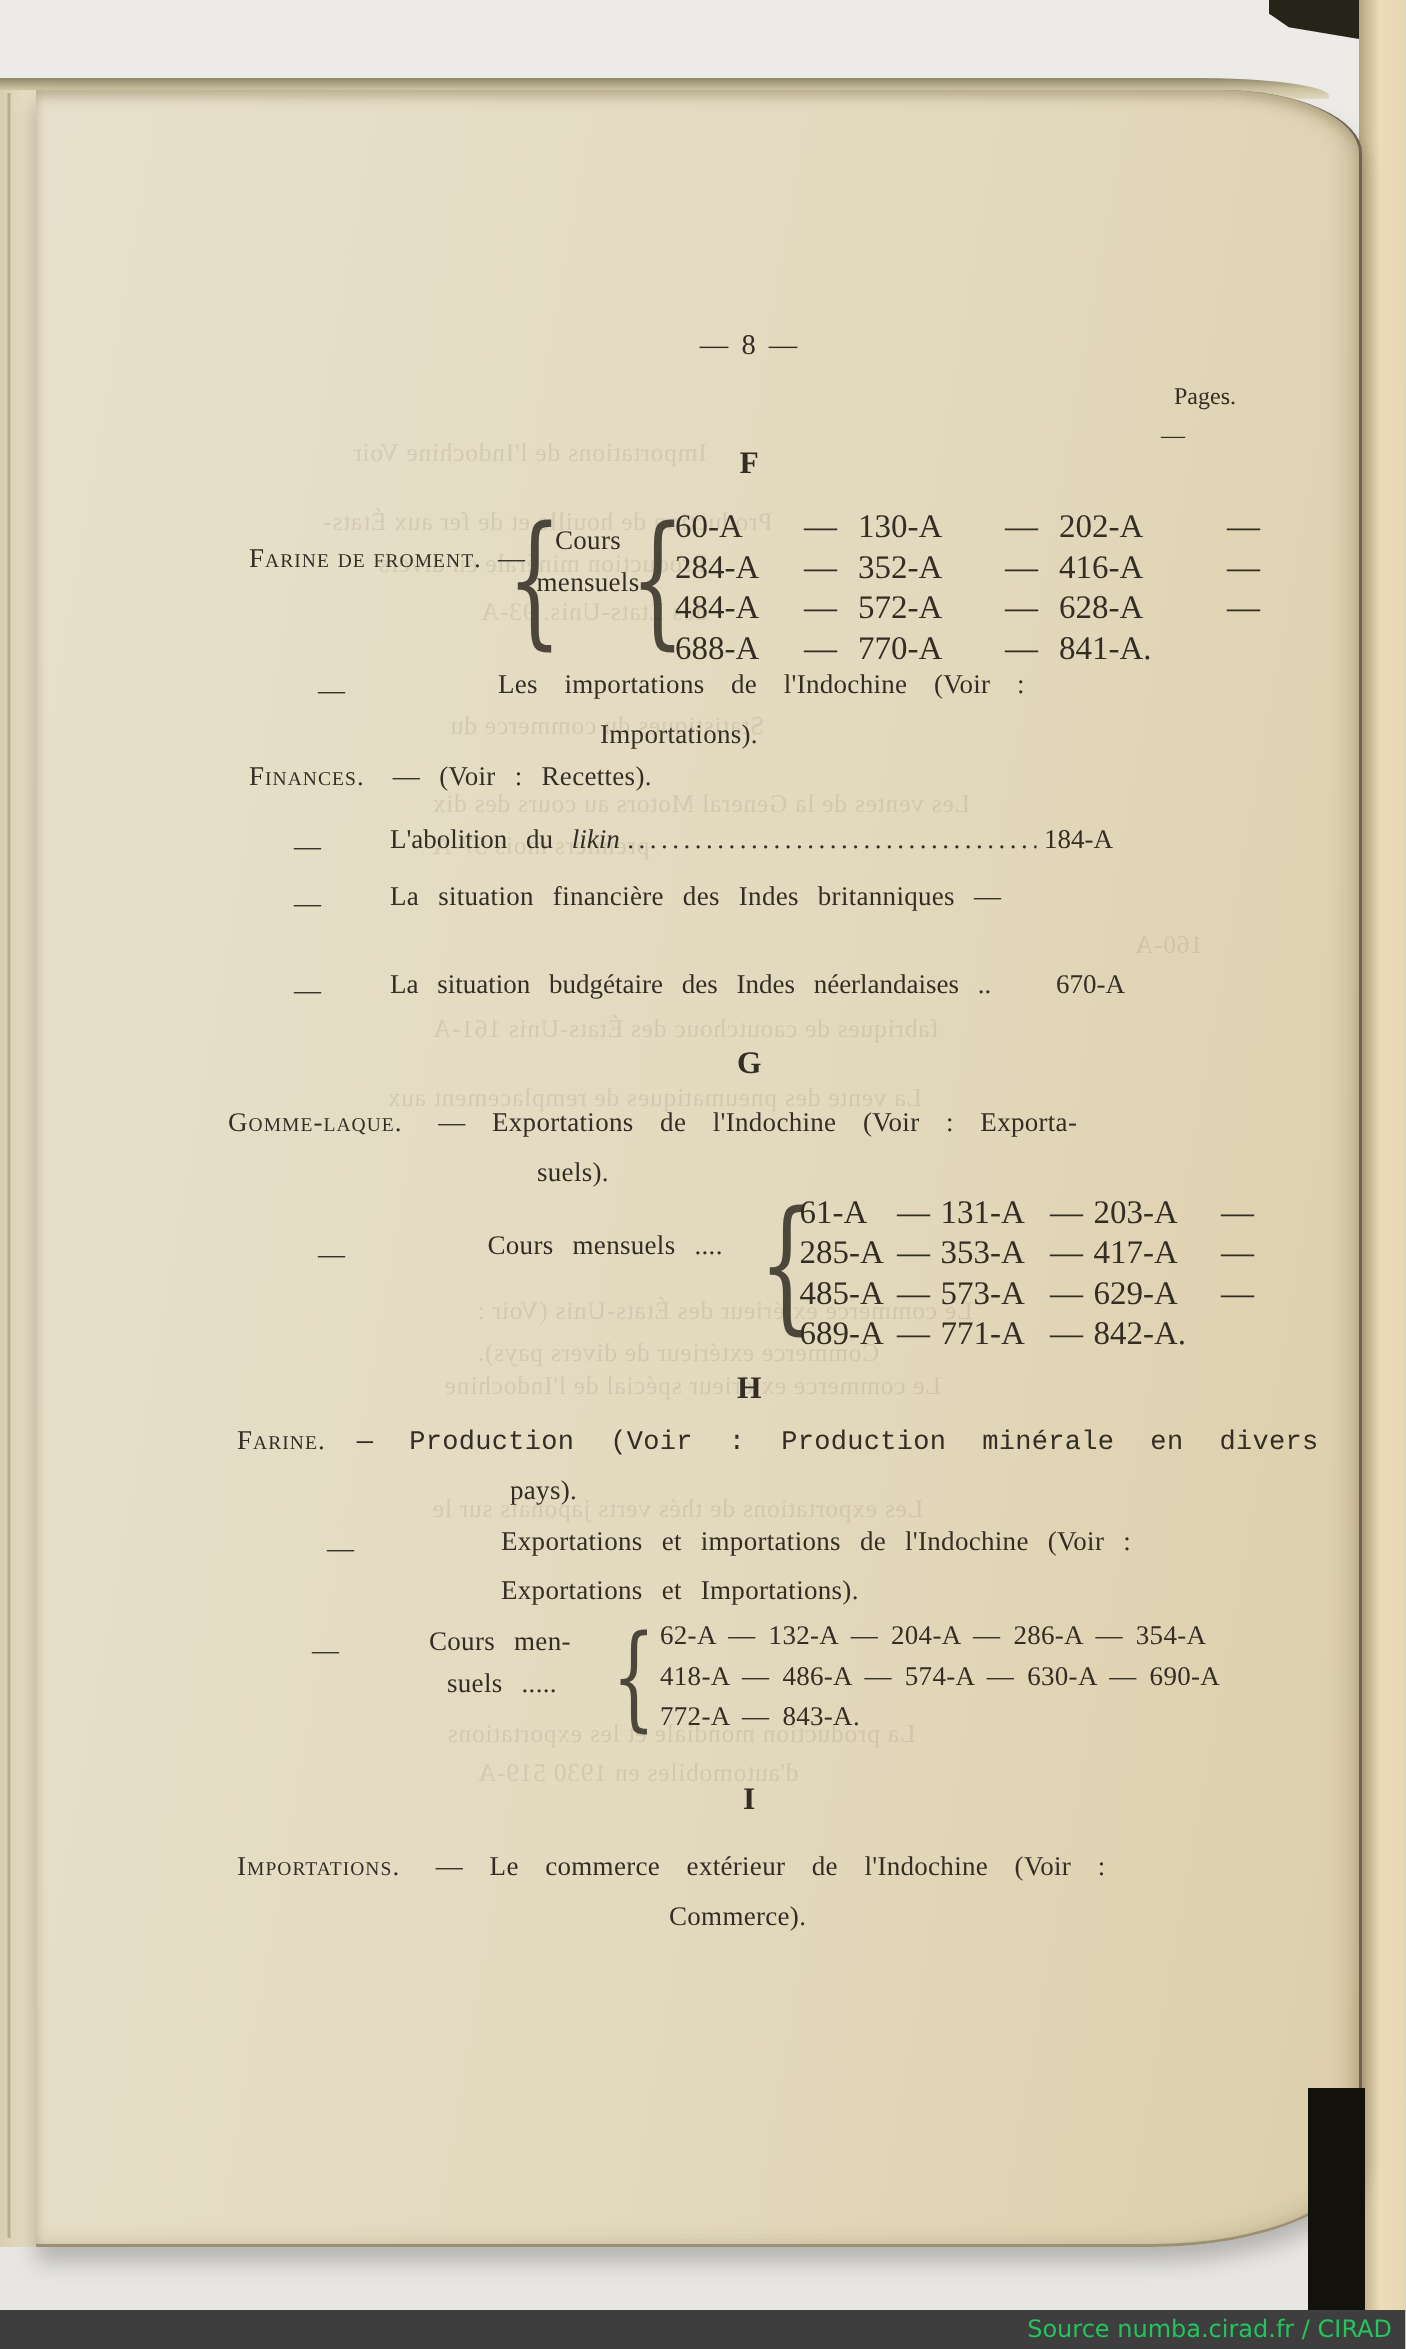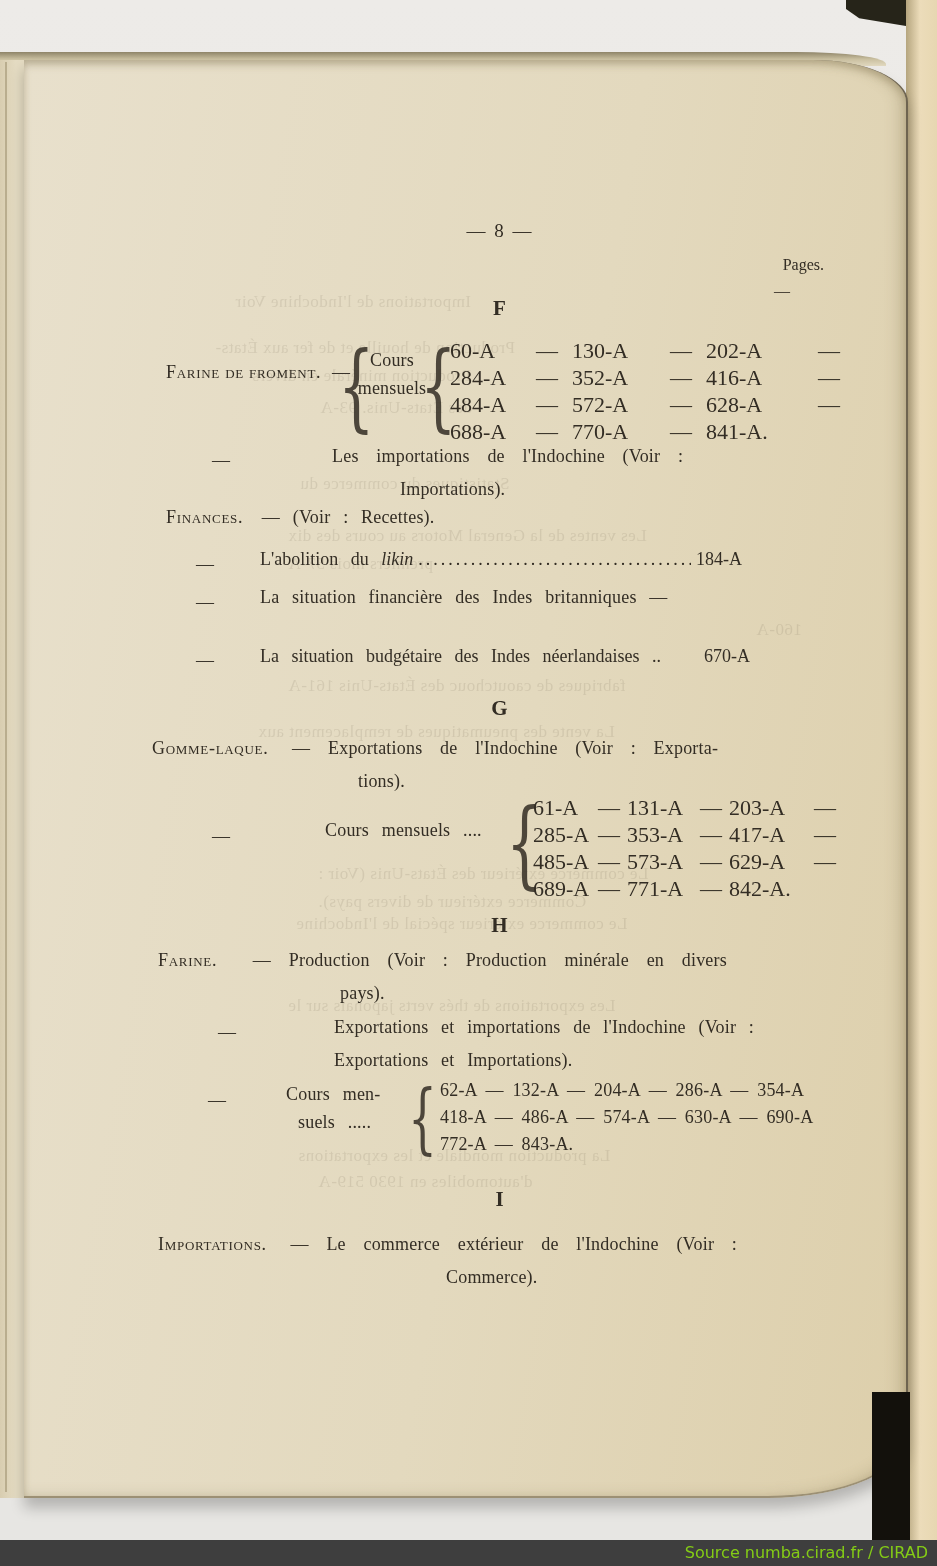--- a/index.html
+++ b/index.html
@@ -19,21 +19,21 @@
   .page{position:absolute;left:24px;top:60px;width:882px;height:1436px;z-index:3;
         background:linear-gradient(100deg,#e8e0cc 0%,#e3d9be 55%,#ddcfab 100%);
         border-right:2px solid #6e6450;border-bottom:2px solid #9c9074;
         border-top-right-radius:95px 42px;border-bottom-right-radius:140px 62px;
         box-shadow:0 10px 14px rgba(0,0,0,.22), inset 0 4px 7px rgba(120,105,70,.35), inset -8px 0 14px rgba(120,105,70,.22);}
   .notch{position:absolute;left:846px;top:0;width:60px;height:26px;background:#262419;z-index:4;
          clip-path:polygon(0 0,100% 0,100% 100%,22% 70%,0 35%);}
   .ribbon{position:absolute;left:872px;top:1392px;width:38px;height:148px;background:#13110c;z-index:5;}
   .source-bar{position:absolute;left:0;top:1540px;width:937px;height:26px;background:#3e3e3e;z-index:6;
               font-family:"DejaVu Sans","Liberation Sans",sans-serif;font-size:16px;line-height:26px;
-              color:#84cc16;text-align:right;padding-right:9px;box-sizing:border-box;}
+              color:#22c55e;text-align:right;padding-right:9px;box-sizing:border-box;}
   
   .text-layer{position:absolute;inset:0;z-index:4;}
   .line{position:absolute;white-space:nowrap;font-size:18px;letter-spacing:.2px;}
   .sc{font-variant:small-caps;letter-spacing:.7px;}
   .it{font-style:italic;}
   .ws1{word-spacing:4px;} .ws2{word-spacing:8px;} .ws3{word-spacing:13px;}
   .heading{position:absolute;left:160px;width:680px;text-align:center;font-weight:bold;
            font-size:21px;letter-spacing:1px;}
   .pgnum{position:absolute;left:160px;width:680px;text-align:center;font-size:19px;letter-spacing:2px;}
   .pages-lbl{position:absolute;left:740px;width:84px;text-align:right;font-size:16px;}
@@ -154,21 +154,21 @@
       <span>La situation budgétaire des Indes néerlandaises ..</span>
       <span class="ref">670-A</span>
     </div>
 
     <div class="heading" style="top:696px;">G</div>
 
     <div class="line ws3" style="left:152px;top:738px;">
       <span class="sc">Gomme-laque.</span>
       <span style="margin-left:6px;">— Exportations de l'Indochine (Voir : Exporta-</span>
     </div>
-    <div class="line ws1" style="left:358px;top:771px;">tions).</div>
+    <div class="line ws1" style="left:358px;top:771px;">suels).</div>
 
     <div class="line" style="left:212px;top:826px;">—</div>
     <div class="line ws2" style="left:325px;top:820px;">Cours mensuels ....</div>
     <div class="brace b4" style="left:506px;top:791px;">{</div>
 
     <div class="numgrid gomme">
       <span>61-A</span>
         <span class="d">—</span>
         <span>131-A</span>
         <span class="d">—</span>
@@ -191,21 +191,21 @@
         <span>771-A</span>
         <span class="d">—</span>
         <span>842-A.</span>
         <span class="t"></span>
     </div>
 
     <div class="heading" style="top:913px;">H</div>
 
     <div class="line ws3" style="left:158px;top:950px;">
       <span class="sc">Farine.</span>
-      <span style="margin-left:18px;">— Production (Voir : Production minérale en divers</span>
+      <span style="margin-left:3px;font-family:Liberation Mono, monospace;">— Production (Voir : Production minérale en divers</span>
     </div>
     <div class="line ws1" style="left:340px;top:983px;">pays).</div>
 
     <div class="line" style="left:218px;top:1022px;">—</div>
     <div class="line ws2" style="left:334px;top:1017px;">Exportations et importations de l'Indochine (Voir :</div>
     <div class="line ws2" style="left:334px;top:1050px;">Exportations et Importations).</div>
 
     <div class="line" style="left:208px;top:1090px;">—</div>
     <div class="line ws2" style="left:286px;top:1084px;">Cours men-</div>
     <div class="line ws2" style="left:298px;top:1112px;">suels .....</div>

